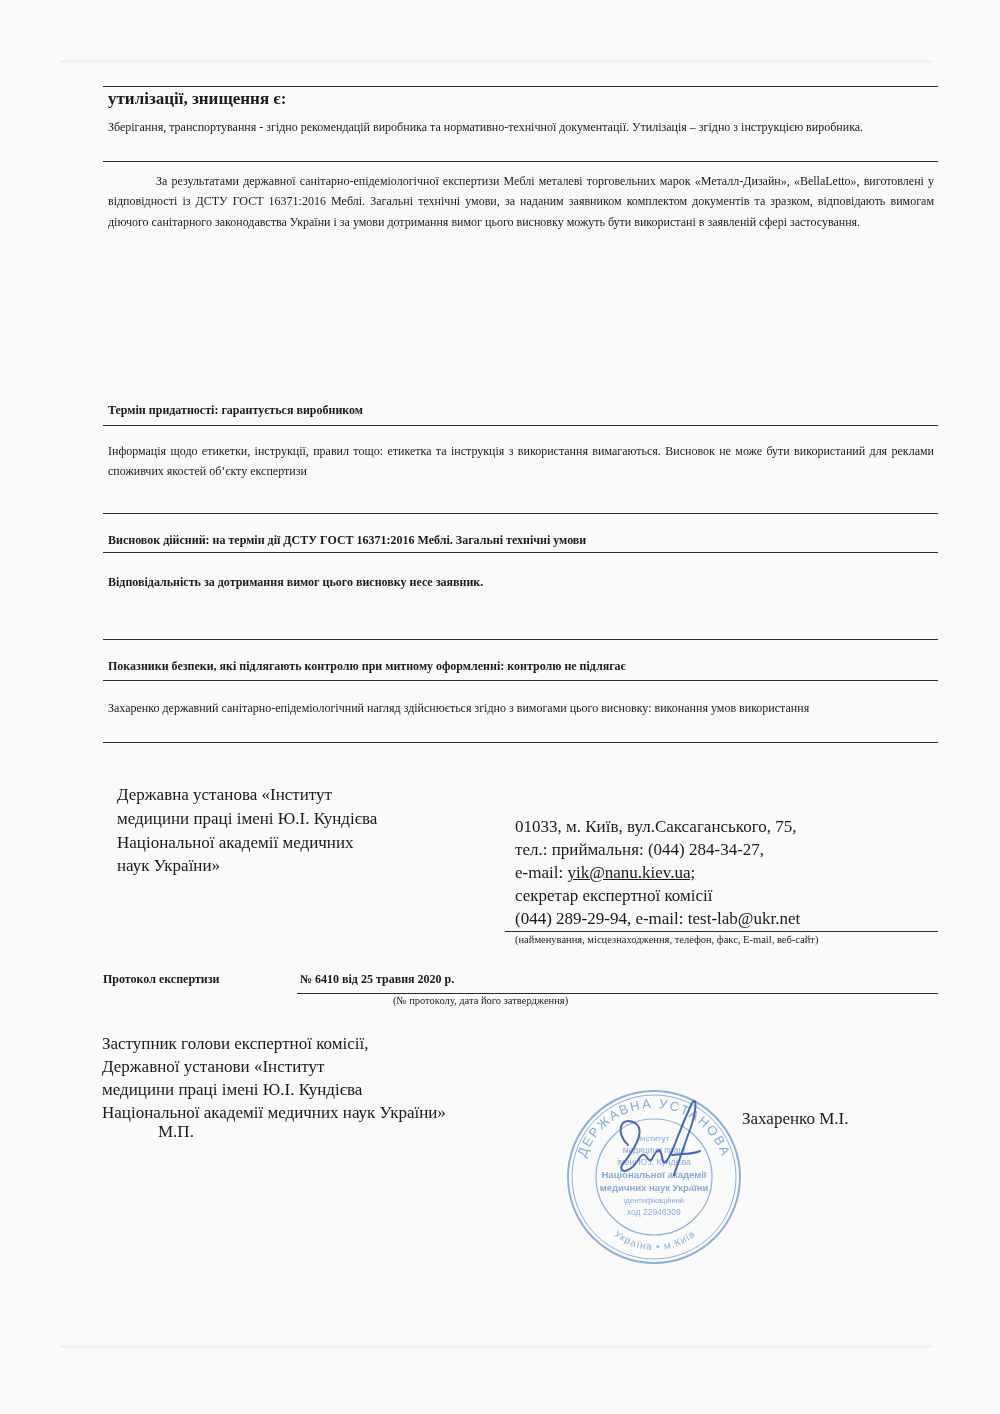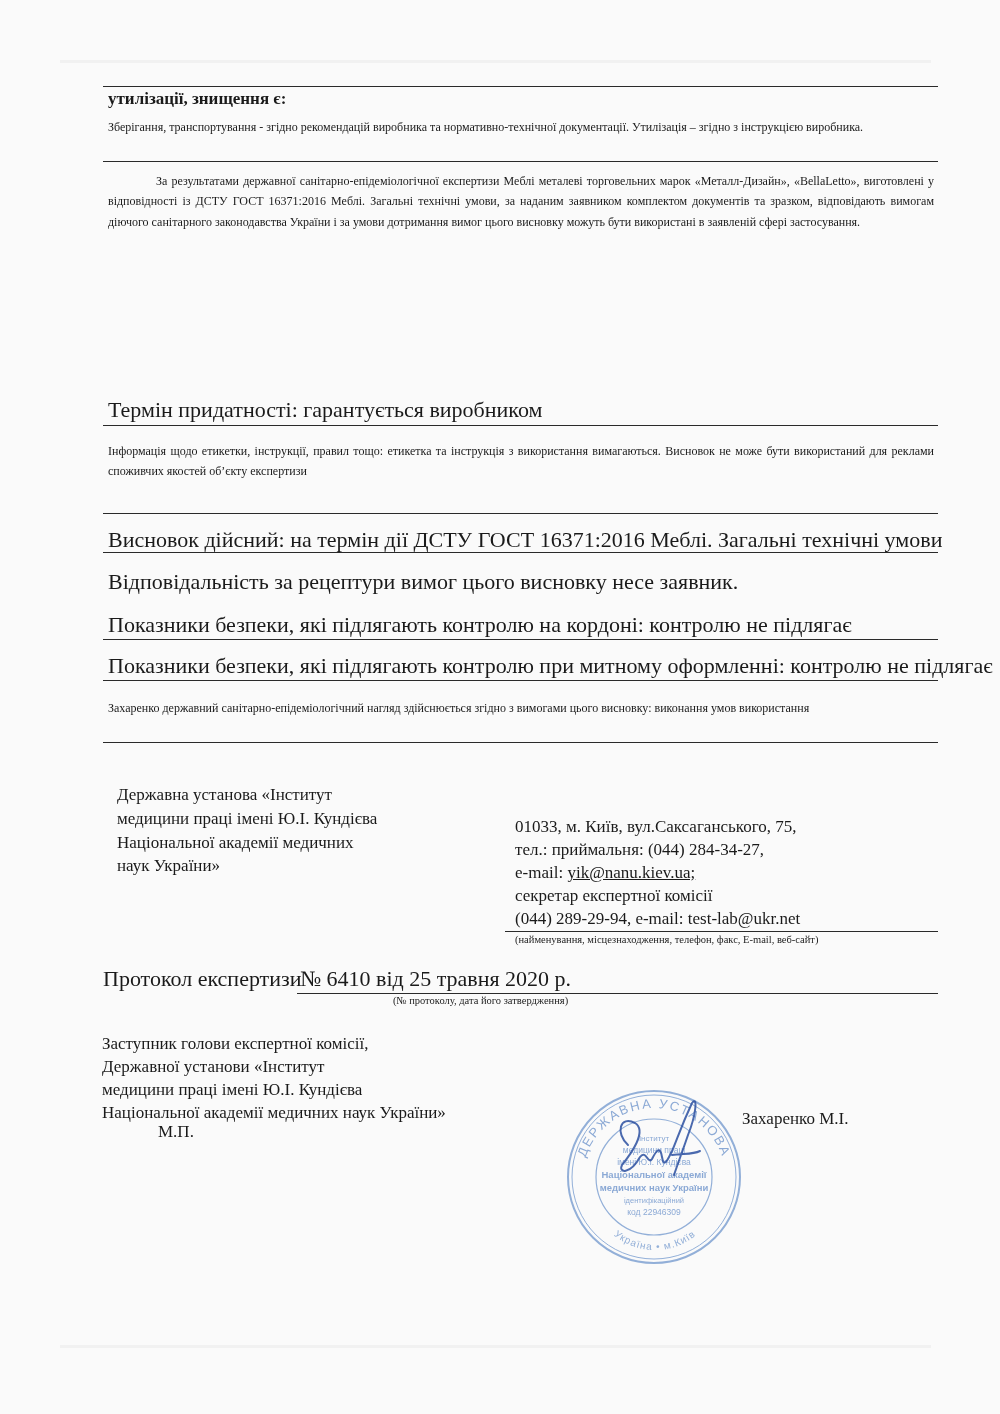--- a/index.html
+++ b/index.html
@@ -4,21 +4,21 @@
 <style>
   html, body { margin:0; padding:0; }
   body {
     width:1000px; height:1414px; position:relative; overflow:hidden;
     background:#fafafa;
     font-family:"Liberation Serif","DejaVu Serif",serif;
     color:#1a1a1a;
   }
   .page { position:absolute; left:0; top:0; width:991px; height:1414px; }
   .rule { position:absolute; height:0; border-top:1.5px solid #2a2a2a; }
-  .t { position:absolute; font-size:22px; line-height:20px; white-space:nowrap; }
+  .t { position:absolute; font-size:12px; line-height:20px; white-space:nowrap;font-weight:bold; }
   .j { position:absolute; font-size:12px; line-height:20.3px; text-align:justify; text-align-last:left; }
   .bold { font-weight:bold; font-family:"Liberation Sans Narrow","Liberation Serif",serif; }
   .ind { text-indent:48px; }
   .small { position:absolute; font-size:10.5px; white-space:nowrap; color:#222; }
   .addr { position:absolute; font-family:"Liberation Serif",serif; font-size:17px; line-height:20.5px; white-space:nowrap; }
   .link { text-decoration:underline; }
   .stamp { position:absolute; left:560px; top:1085px; width:190px; height:180px; }
   .stamp svg { width:100%; height:100%; }
   .ghost { position:absolute; left:60px; right:60px; height:3px; background:rgba(0,0,0,0.035); }
 </style>
@@ -42,23 +42,22 @@
 
   <div class="t" style="left:108px; top:400px;">Термін придатності: гарантується виробником</div>
   <div class="rule" style="left:103px; width:835px; top:425px;"></div>
 
   <div class="j" style="left:108px; top:441px; width:826px;">Інформація щодо етикетки, інструкції, правил тощо: етикетка та інструкція з використання вимагаються. Висновок не може бути використаний для реклами споживчих якостей об’єкту експертизи</div>
   <div class="rule" style="left:103px; width:835px; top:513px;"></div>
 
   <div class="t" style="left:108px; top:530px;">Висновок дійсний: на термін дії ДСТУ ГОСТ 16371:2016 Меблі. Загальні технічні умови</div>
   <div class="rule" style="left:103px; width:835px; top:552px;"></div>
 
-  <div class="t" style="left:108px; top:572px;">Відповідальність за рецептури вимог цього висновку несе заявник.</div>
+  <div class="t" style="left:108px; top:572px;">Відповідальність за дотримання вимог цього висновку несе заявник.</div>
 
-  <div class="t" style="left:108px; top:615px;">Показники безпеки, які підлягають контролю на кордоні: контролю не підлягає</div>
   <div class="rule" style="left:103px; width:835px; top:639px;"></div>
 
   <div class="t" style="left:108px; top:656px;">Показники безпеки, які підлягають контролю при митному оформленні: контролю не підлягає</div>
   <div class="rule" style="left:103px; width:835px; top:680px;"></div>
 
   <div class="j" style="left:108px; top:698px; width:826px; text-align:left;">Захаренко державний санітарно-епідеміологічний нагляд здійснюється згідно з вимогами цього висновку: виконання умов використання</div>
   <div class="rule" style="left:103px; width:835px; top:742px;"></div>
 
   <div>
     <div class="addr" style="left:117px; top:785px;">Державна установа «Інститут</div>

